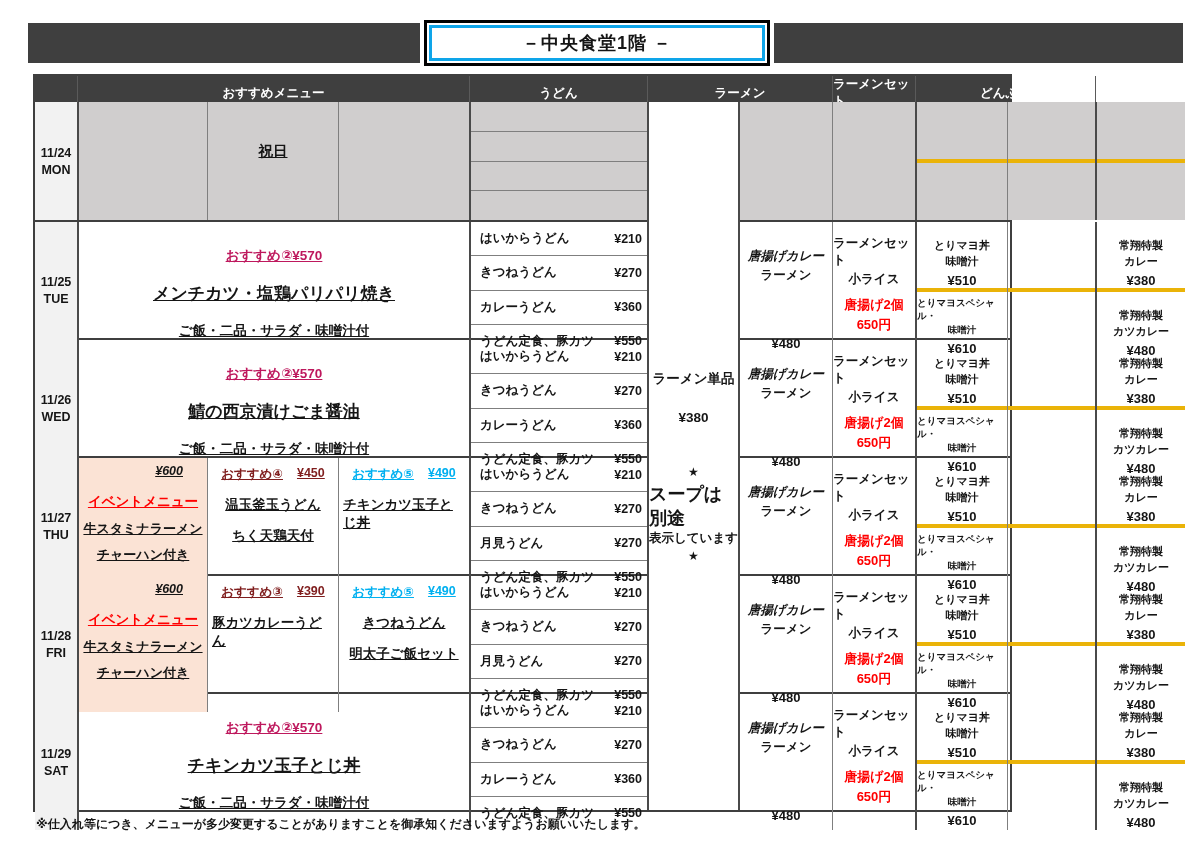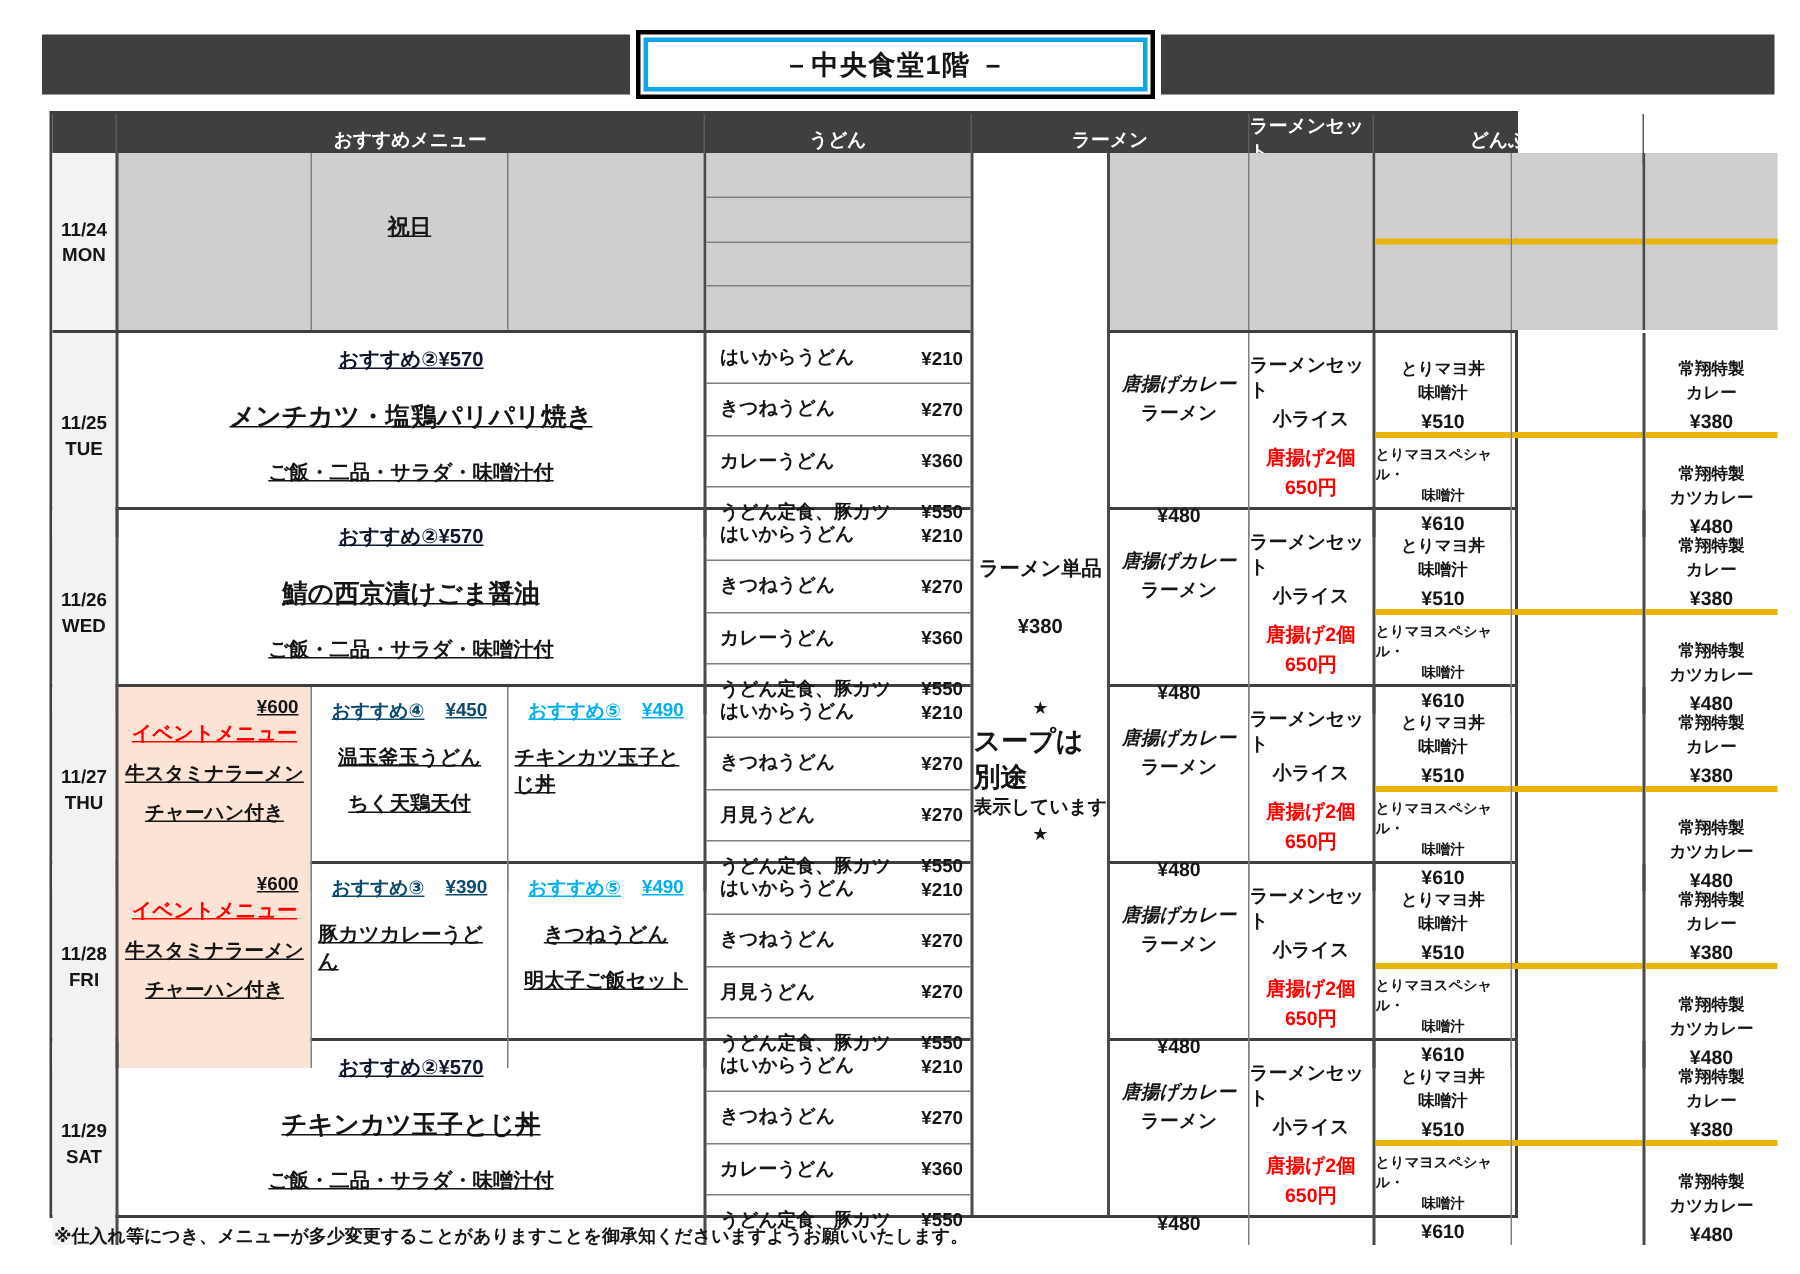--- a/index.html
+++ b/index.html
@@ -43,31 +43,31 @@
   .bl0  { border-left:none; }
   .gy   { background:#d0cece; }
   .peach{ background:#fbe3d5; }
   
   .date-cell {
     background:#f2f2f2; display:flex; flex-direction:column;
     align-items:center; justify-content:center; gap:3px; font-size:12.5px;
   }
   
   .menu-merged { grid-column:2 / span 3; display:flex; flex-direction:column; align-items:center; padding-top:9px; }
-  .osusume-red { font-size:13.5px; color:#0f172a; text-decoration:underline; }
+  .osusume-red { font-size:13.5px; color:#be185d; text-decoration:underline;margin-top:16px; }
   .main-dish   { font-size:17px; margin-top:17px; text-decoration:underline; }
   .sub-dish    { font-size:13.5px; margin-top:17px; text-decoration:underline; }
   
   .tri { display:flex; flex-direction:column; align-items:center; padding:6px 4px; font-size:13px; }
-  .tri .money600 { align-self:flex-end; font-size:12.5px; text-decoration:underline; margin-right:4px; }
-  .tri .ev-title { color:#ff0000; font-size:13.5px; text-decoration:underline; margin-top:2px; }
+  .tri .money600 { align-self:flex-end; font-size:12.5px; text-decoration:underline; margin-right:20px;font-style:italic; }
+  .tri .ev-title { color:#ff0000; font-size:13.5px; text-decoration:underline; margin-top:15px; }
   .tri .ev-l1 { text-decoration:underline; margin-top:9px; }
   .tri .ev-l2 { text-decoration:underline; margin-top:8px; }
   .rec-tag { display:flex; gap:14px; font-size:12.5px; text-decoration:underline; margin-top:2px; }
-  .rec-red { color:#0c4a6e;justify-content:space-between; } .rec-blue { color:#00b0f0; }
+  .rec-red { color:#7f1d1d;justify-content:space-between; } .rec-blue { color:#00b0f0; }
   .rec-l1 { text-decoration:underline; margin-top:13px; font-size:13.5px; }
   .rec-l2 { text-decoration:underline; margin-top:13px; font-size:13.5px; }
   
   .udon-cell { display:flex; flex-direction:column; }
   .udon-item { flex:1; display:flex; align-items:center; justify-content:space-between;
                padding:0 5px 0 9px; font-size:12.5px; border-top:1px solid #7f7f7f; }
   .udon-item:first-child { border-top:none; }
   
   #ramen-merged {
     position:absolute; left:612px; top:0; width:93px; height:100%;

